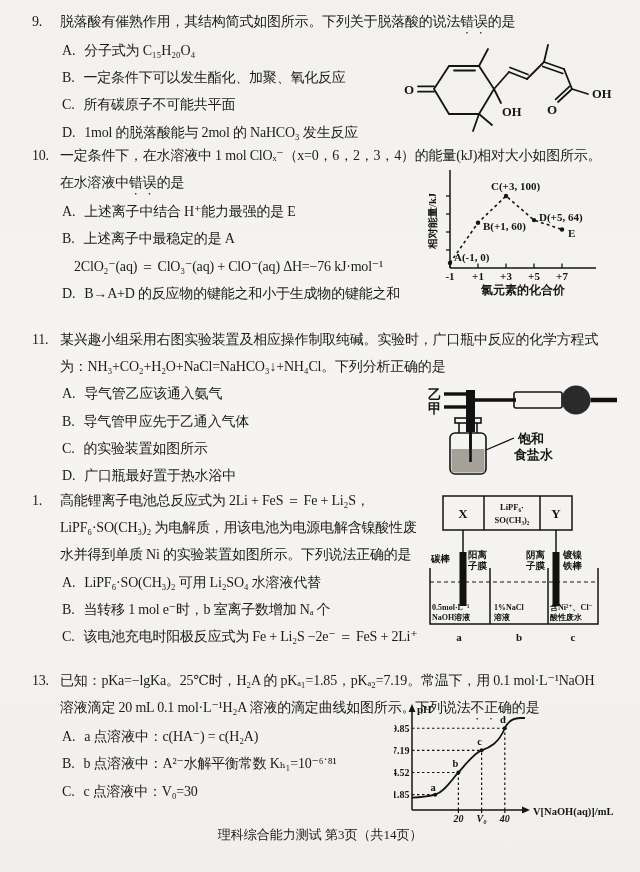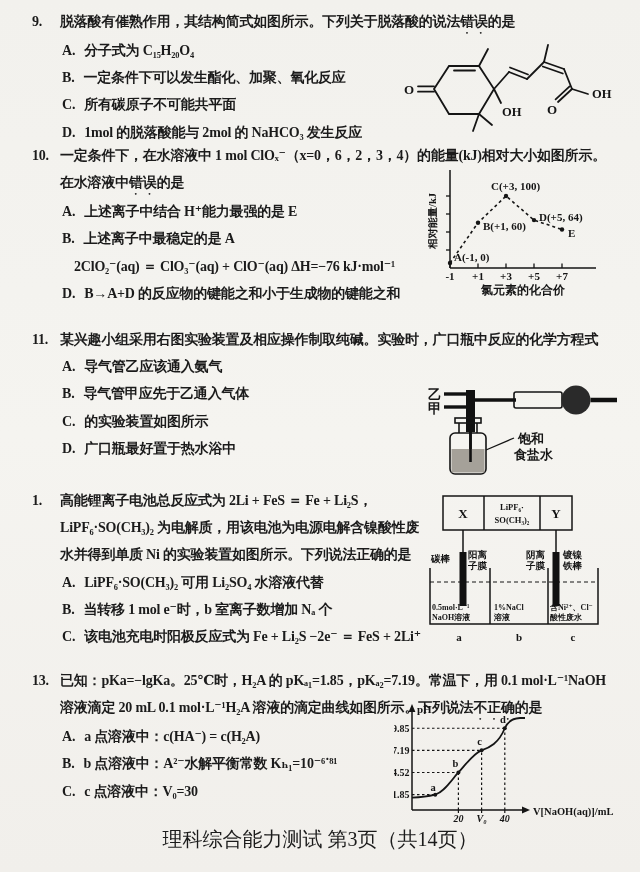--- a/index.html
+++ b/index.html
@@ -1,28 +1,28 @@
 <!DOCTYPE html>
 <html><head>
 <meta charset="utf-8">
 <style>
   html,body{margin:0;padding:0;}
   body{width:640px;height:872px;background:#e8e6e2;font-family:"Liberation Serif","DejaVu Serif",serif;}
   .page{position:relative;width:640px;height:872px;background:linear-gradient(180deg,#f2f1ed 0%,#f5f4f0 50%,#f1efeb 100%);overflow:hidden;color:#1b1b1b;}
-  .question{position:absolute;left:32px;right:4px;font-weight:bold;}
+  .question{position:absolute;left:32px;right:4px;}
   .line{line-height:27.2px;font-size:14px;letter-spacing:-0.2px;white-space:nowrap;}
   .qnum{display:inline-block;min-width:24px;margin-right:4px;}
   .cont{padding-left:28px;}
   .opt{padding-left:30px;}
   .olabel{margin-right:9px;}
   .eq{padding-left:42px;}
   .emph{text-emphasis:filled dot #1b1b1b;text-emphasis-position:under right;-webkit-text-emphasis:filled dot #1b1b1b;-webkit-text-emphasis-position:under;}
   .figure{position:absolute;}
   svg text{font-family:"Liberation Serif","DejaVu Serif",serif;fill:#151515;}
-  .footer{position:absolute;left:0;top:826px;width:640px;text-align:center;font-size:20px;}
+  .footer{position:absolute;left:0;top:826px;width:640px;text-align:center;font-size:13px;}
 </style>
 </head>
 <body>
 
 <div class="page">
 
   <div class="question" style="top:8px">
     <div class="line">
       <span class="qnum">9.</span><span>脱落酸有催熟作用，其结构简式如图所示。下列关于脱落酸的说法</span><span class="emph">错误</span><span>的是</span>
     </div>
@@ -106,20 +106,21 @@
         <text x="140" y="70.5" font-size="11" font-weight="bold">E</text>
         <text x="8" y="55" font-size="10.5" font-weight="bold" text-anchor="middle" transform="rotate(-90 8 55)">相对能量/kJ</text>
         <text x="95" y="128" text-anchor="middle" font-size="12" font-weight="bold">氯元素的化合价</text>
       </svg>
   </div>
 
   <div class="question" style="top:326px">
     <div class="line">
       <span class="qnum">11.</span><span>某兴趣小组采用右图实验装置及相应操作制取纯碱。实验时，广口瓶中反应的化学方程式</span>
     </div>
+    <div class="line cont">为：NH₃+CO₂+H₂O+NaCl=NaHCO₃↓+NH₄Cl。下列分析正确的是</div>
     <div class="line opt"><span class="olabel">A.</span><span>导气管乙应该通入氨气</span></div>
     <div class="line opt"><span class="olabel">B.</span><span>导气管甲应先于乙通入气体</span></div>
     <div class="line opt"><span class="olabel">C.</span><span>的实验装置如图所示</span></div>
     <div class="line opt"><span class="olabel">D.</span><span>广口瓶最好置于热水浴中</span></div>
   </div>
 
   <div class="figure" style="left:424px;top:376px">
     <svg width="215" height="110" viewBox="0 0 215 110">
       <rect x="42" y="14" width="9" height="42" fill="#111"></rect>
       <g stroke="#111" stroke-linecap="butt" fill="none">

